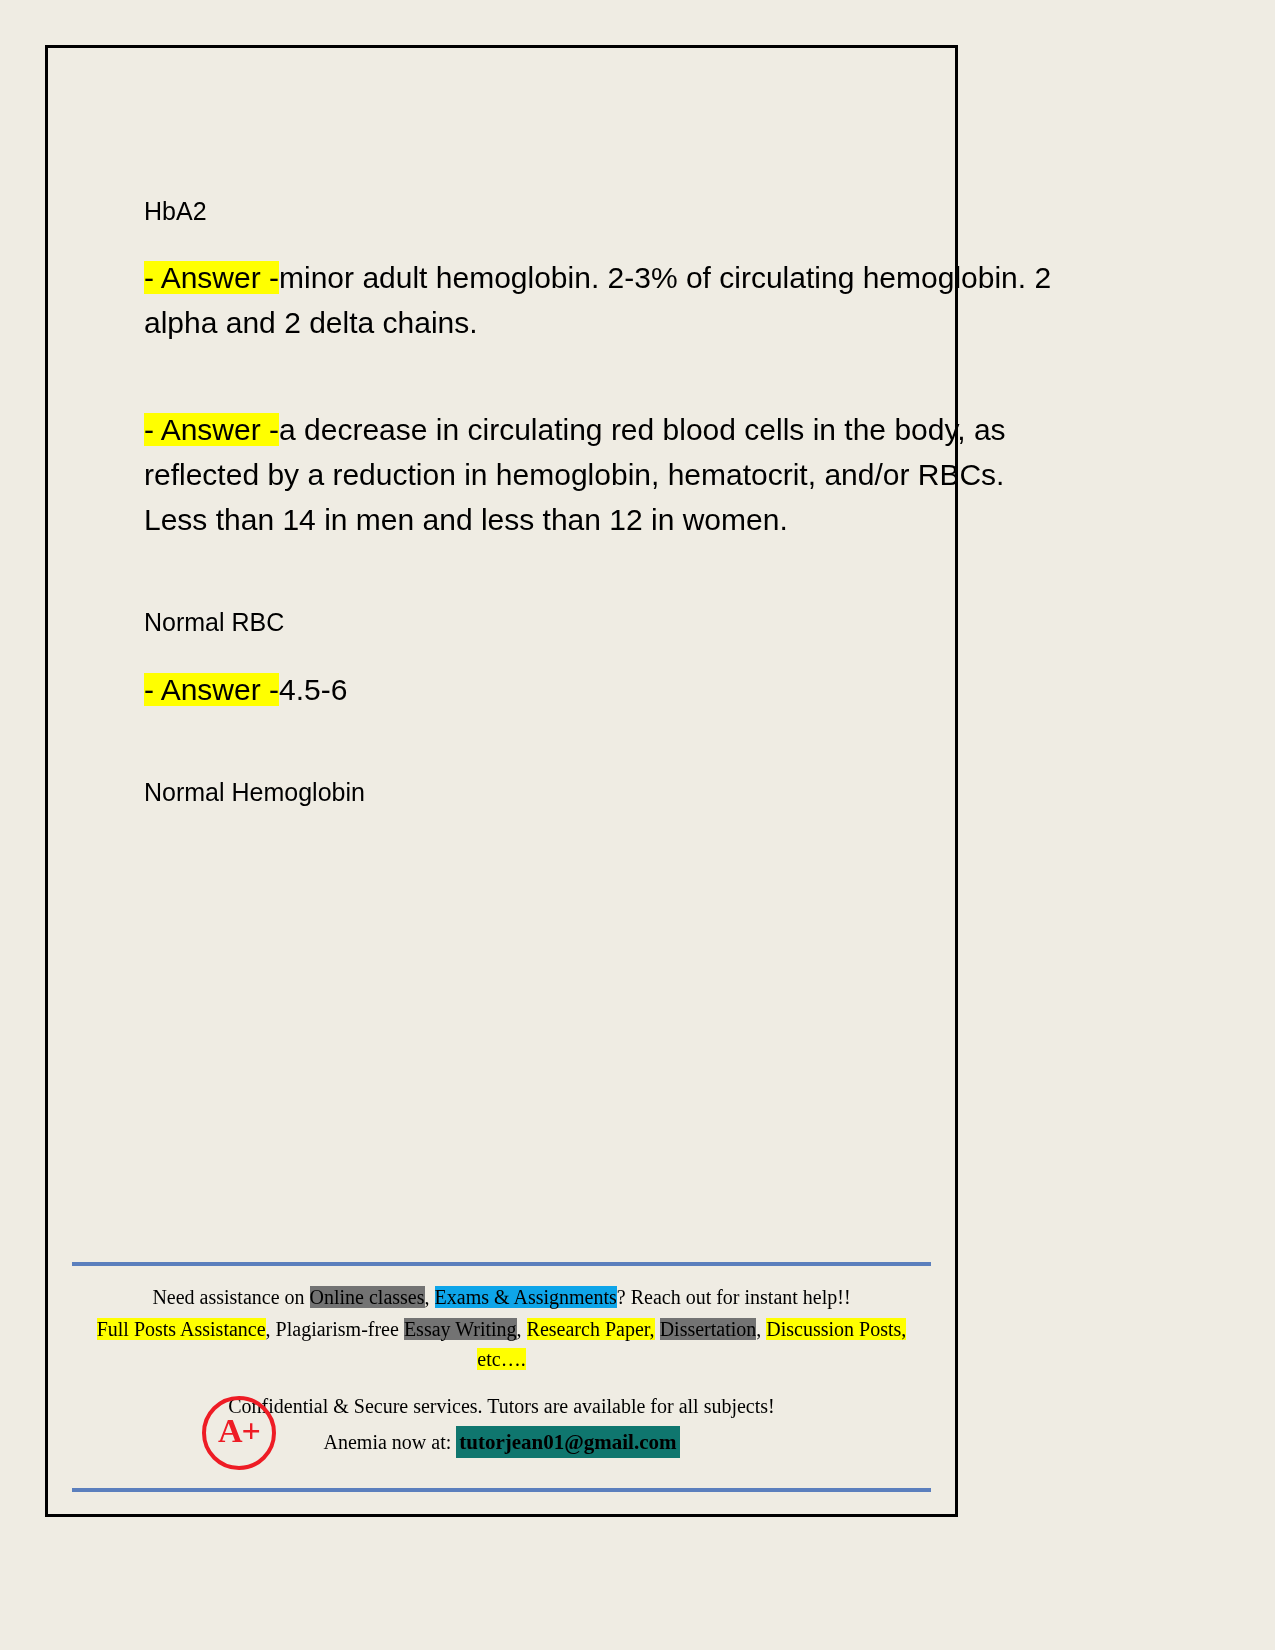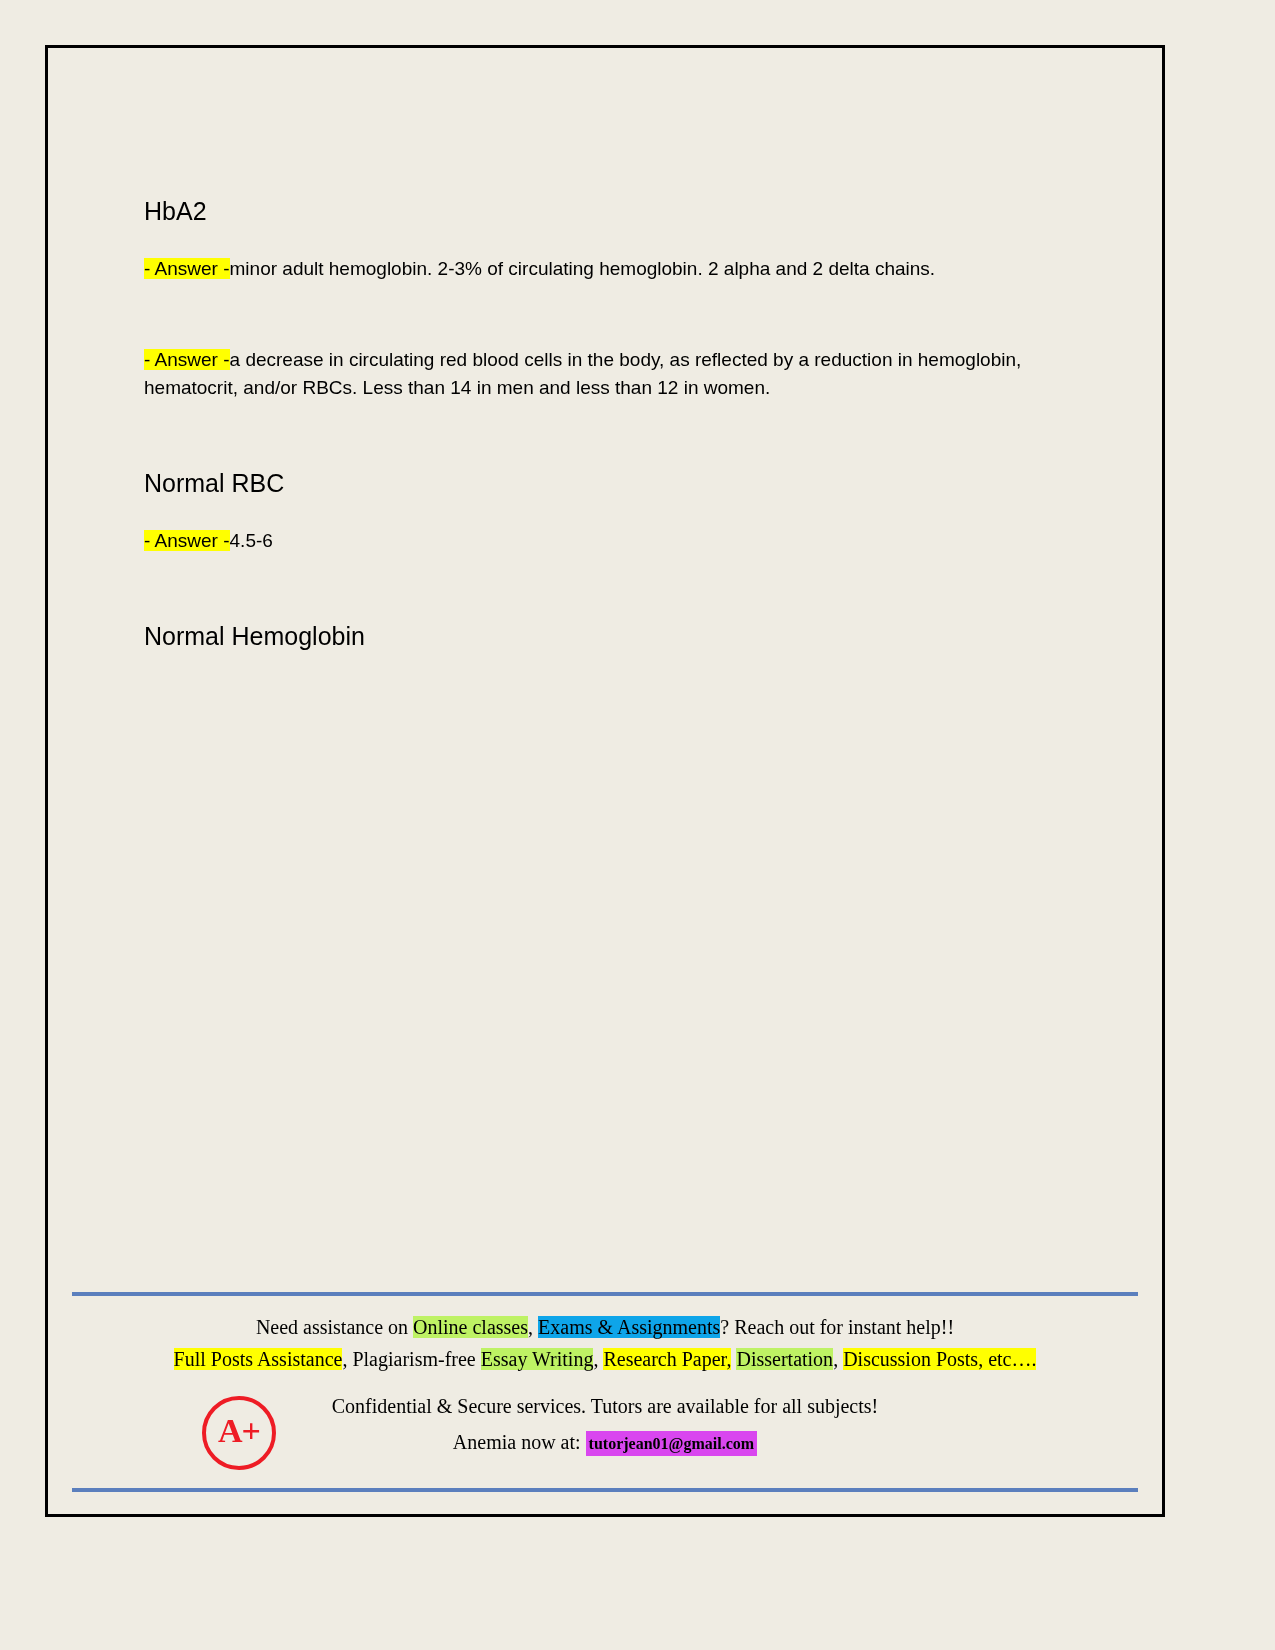--- a/index.html
+++ b/index.html
@@ -10,21 +10,21 @@
   body {
     width: 1275px;
     height: 1650px;
     font-family: "Liberation Sans", sans-serif;
     -webkit-font-smoothing: antialiased;
   }
   .page {
     position: absolute;
     left: 45px;
     top: 45px;
-    width: 1120px;
+    width: 913px;
     height: 1472px;
     border: 3px solid #000;
     background: #efece3;
     box-sizing: border-box;
   }
   .content {
     position: absolute;
     left: 96px;
     top: 145px;
     width: 930px;
@@ -32,29 +32,29 @@
   .qa-block {
     margin-bottom: 62px;
   }
   .term {
     font-size: 25px;
     color: #000;
     line-height: 1.45;
     margin-bottom: 26px;
   }
   .answer-line {
-    font-size: 19px;
+    font-size: 30px;
     color: #000;
     line-height: 1.5;
   }
   .hl-yellow {
     background: #ffff00;
   }
   .hl-cyan {
-    background: #bef264;
+    background: #737373;
   }
   .hl-green {
     background: #0ea5e9;
   }
   
   .footer {
     position: absolute;
     left: 24px;
     right: 24px;
     bottom: 22px;
@@ -110,22 +110,22 @@
     line-height: 1.6;
   }
   .f-line4 {
     font-size: 20px;
     line-height: 1.6;
     margin-top: 4px;
   }
   .email {
     font-family: "Liberation Serif", serif;
     font-weight: bold;
-    font-size: 16px;
-    background: #d946ef;
+    font-size: 21px;
+    background: #0f766e;
     padding: 4px 3px;
   }
 </style>
 </head>
 <body>
 
 <div class="page">
 
   <div class="content">
 

